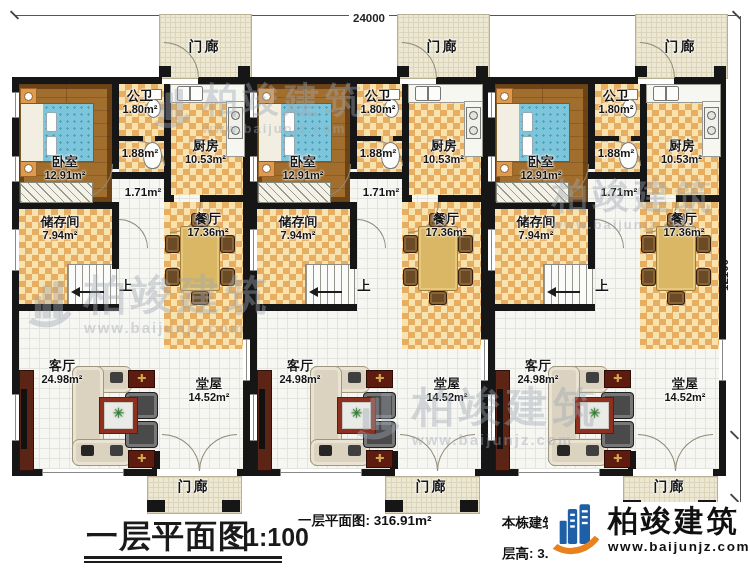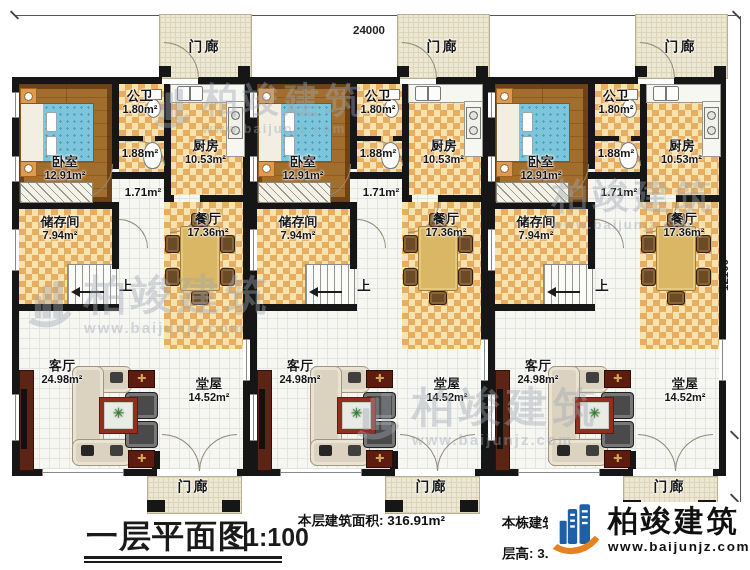--- a/index.html
+++ b/index.html
@@ -106,21 +106,21 @@
     <rect x="10" y="16" width="6" height="20" rx="1" fill="currentColor"></rect>
     <path d="M4 40 C16 48 34 46 44 32 L40 29 C31 40 17 42 8 36 Z" fill="currentColor"></path>
   </symbol>
 </svg>
 
 <div class="page">
 
   <div class="dimline" style="left:14px;top:15px;width:723px;height:1px"></div>
   <div class="tick" style="left:9px;top:14px"></div>
   <div class="tick" style="left:731px;top:14px"></div>
-  <div class="hdim" style="left:349px;top:24px">24000</div>
+  <div class="hdim" style="left:349px;top:12px">24000</div>
 
   <div class="dimline" style="left:740px;top:16px;width:1px;height:492px"></div>
   <div class="tick" style="left:729px;top:434px"></div>
   <div class="tick" style="left:729px;top:497px"></div>
   <div class="vdim" style="left:718px;top:256px">12100</div>
   <div class="vdim" style="left:704px;top:396px">1000, 1200</div>
 
   <div id="units">
       <div class="unit" style="left: 12px;">
 
@@ -539,21 +539,21 @@
     </div>
   </div>
 
   <div class="title">一层平面图</div>
   <div class="scale">1:100</div>
   <div class="uline" style="left:84px;top:556px;width:198px;height:2.5px"></div>
   <div class="uline" style="left:84px;top:561px;width:198px;height:1.5px"></div>
 
   <div class="stats" style="left:298px;top:512px">
     <div class="stat-row">
-      <span>本层建筑面积:</span>
+      <span>一层平面图:</span>
       <span>316.91m²</span>
     </div>
   </div>
   <div class="stats" style="left:502px;top:514px">
     <div class="stat-row">
       <span>本栋建筑面积:</span>
       <span></span>
     </div>
     <div class="stat-row">
       <span>层高:</span>

